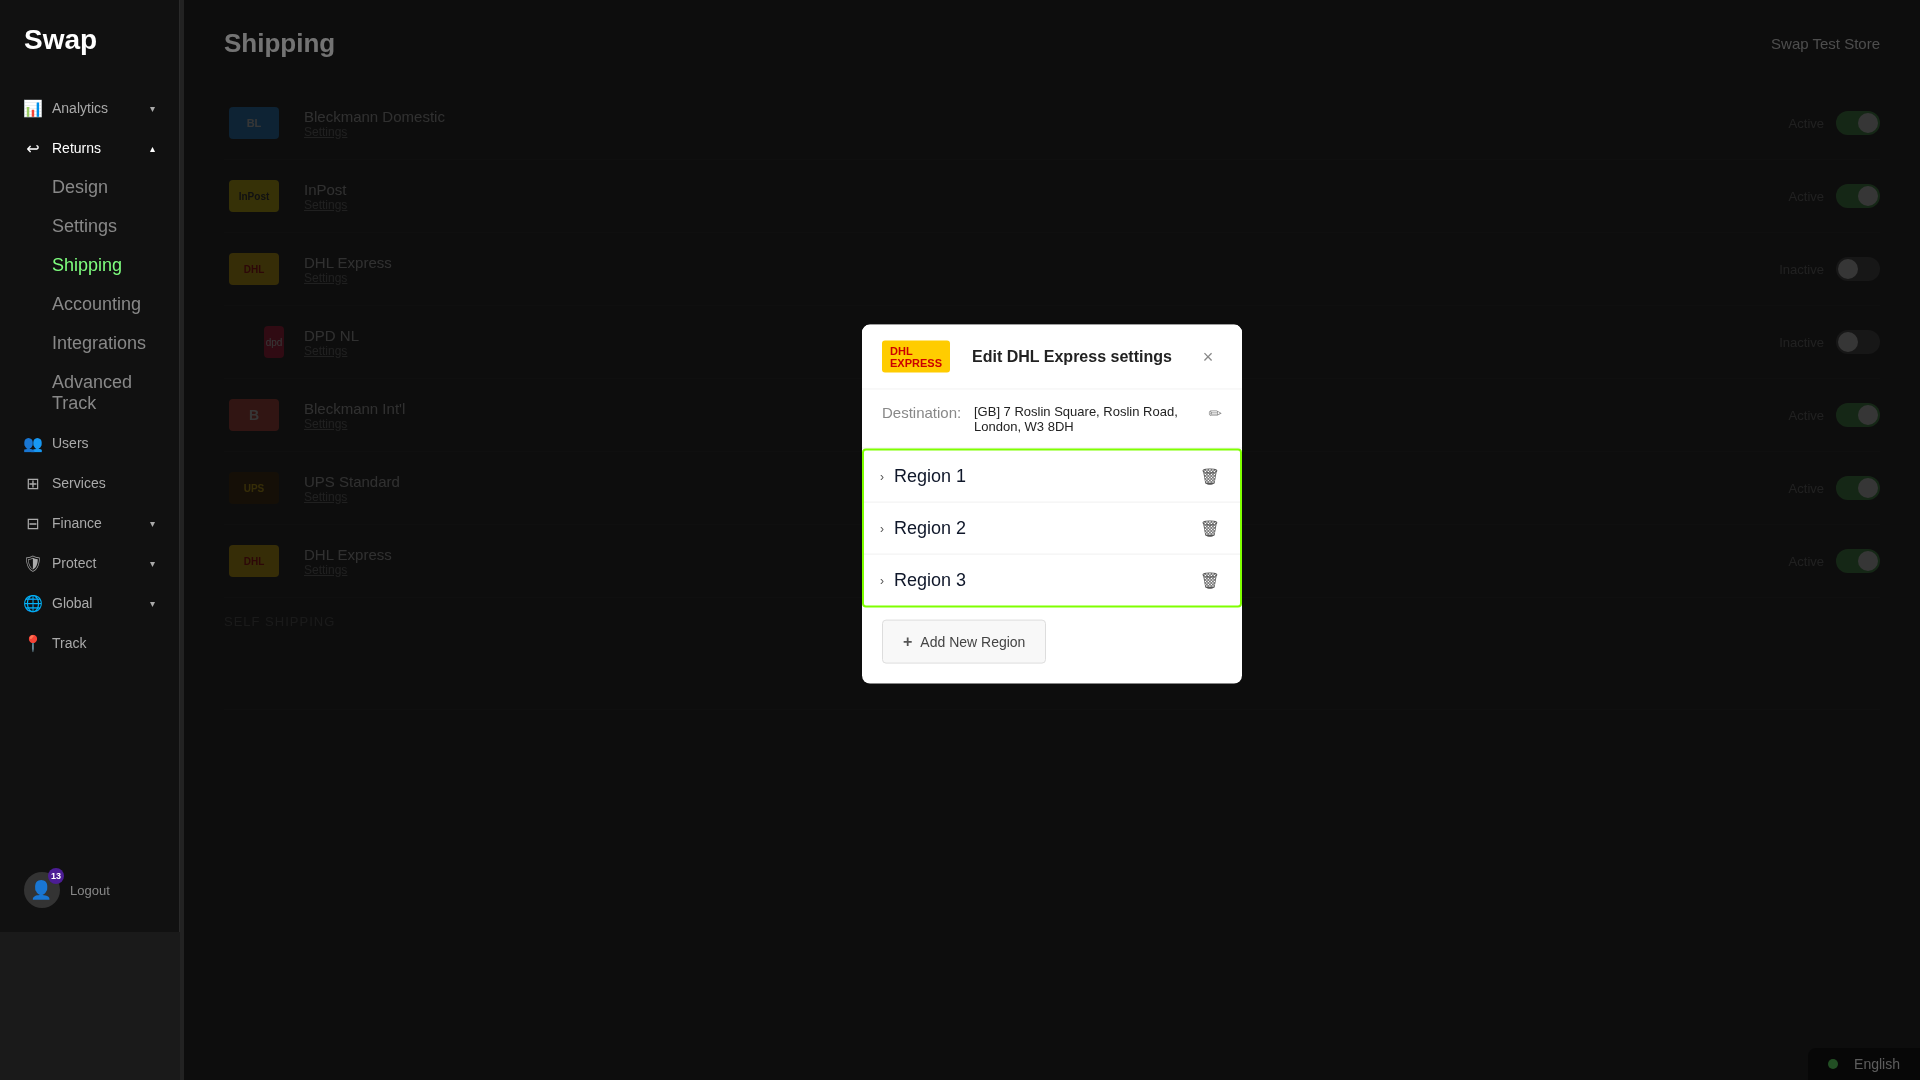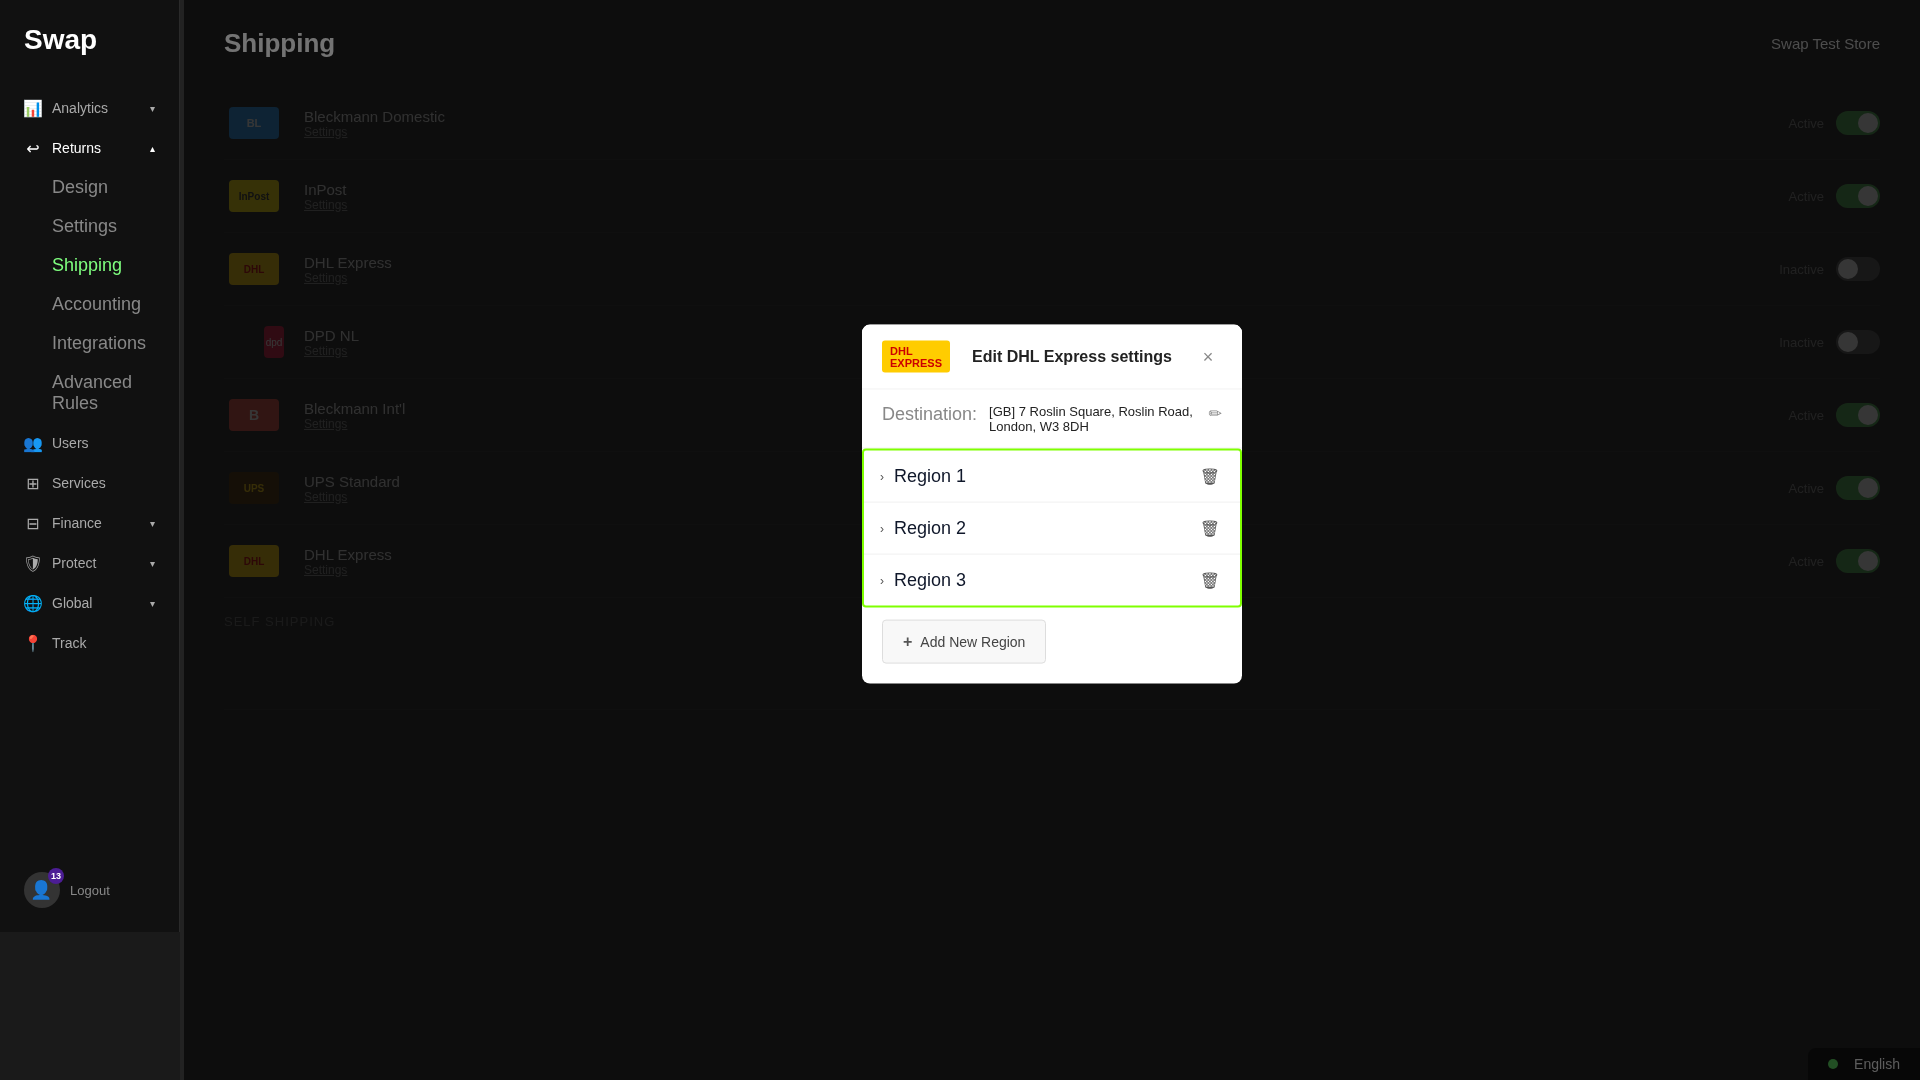--- a/index.html
+++ b/index.html
@@ -224,21 +224,21 @@
       justify-content: center;
     }
     .modal-dest {
       display: flex;
       align-items: flex-start;
       gap: 12px;
       padding: 14px 20px;
       border-bottom: 1px solid #eee;
       background: #fff;
     }
-    .modal-dest-label { font-size: 18px; color: #888; min-width: 80px; }
+    .modal-dest-label { font-size: 15px; color: #888; min-width: 80px; }
     .modal-dest-value { font-size: 13px; color: #222; flex: 1; }
     .modal-dest-edit { cursor: pointer; font-size: 16px; color: #888; }
 
     
     .regions-panel {
       background: #fff;
       border: 2px solid #7fff00;
       border-radius: 4px;
       margin: 0;
     }
@@ -315,21 +315,21 @@
   <div class="sidebar-sub-item active">
     <span>Shipping</span>
   </div>
   <div class="sidebar-sub-item">
     <span>Accounting</span>
   </div>
   <div class="sidebar-sub-item">
     <span>Integrations</span>
   </div>
   <div class="sidebar-sub-item">
-    <span>Advanced Rules</span>
+    <span>Advanced Track</span>
   </div>
 
   <div class="sidebar-item">
     <span class="icon">👥</span>
     <span>Users</span>
   </div>
 
   <div class="sidebar-item">
     <span class="icon">⊞</span>
     <span>Services</span>

